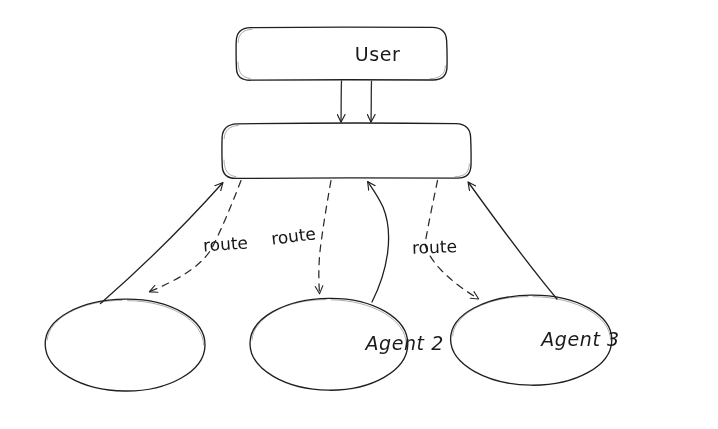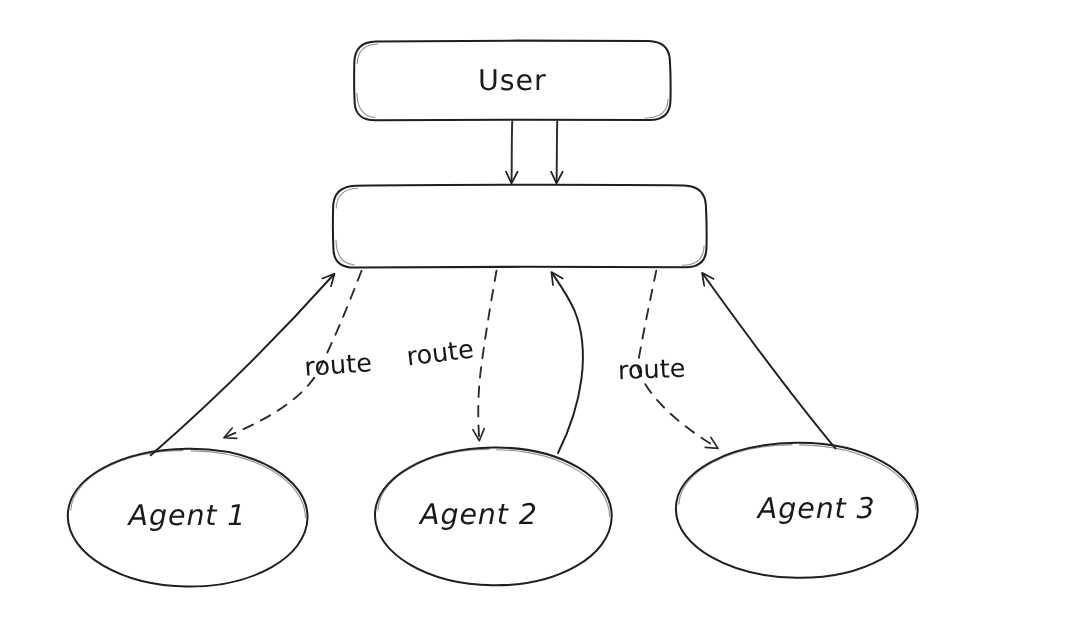--- a/index.html
+++ b/index.html
@@ -29,20 +29,21 @@
   }
   .node-label {
     position: absolute;
     color: #1a1a1a;
     font-family: "DejaVu Sans", sans-serif;
     font-size: 19px;
     letter-spacing: 0.6px;
     white-space: nowrap;
     -webkit-user-select: none;
     user-select: none;
+    padding-left: 36px;
   }
   .box-label {
     font-size: 19px;
     font-style: normal;
   }
   .ellipse-label {
     font-size: 19px;
     font-style: italic;
   }
   .edge-label {
@@ -163,23 +164,22 @@
     </g>
 
     <g>
       <path d="M 557.0 299.0 C 527.0 263.0 494.0 218.0 468.5 182.5" fill="none" stroke="#1f1f1f" stroke-width="1.3" stroke-linecap="round" marker-end="url(#arrowSolid)"></path>
     </g>
   </svg>
 
   <div class="node-label box-label" style="left:236px; top:43px; width:211px; text-align:center;">User</div>
 
 
-  <div class="node-label ellipse-label" style="left:45px; top:333px; width:160px; text-align:center;">Agent 1</div>
 
-  <div class="node-label ellipse-label" style="left:250px; top:332px; width:158px; text-align:left;margin-left:30px;">Agent 2</div>
+  <div class="node-label ellipse-label" style="left:250px; top:332px; width:158px; text-align:right;">Agent 2</div>
 
   <div class="node-label ellipse-label" style="left:450px; top:328px; width:189px; text-align:center;">Agent 3</div>
 
   <div class="edge-label" style="left:203px; top:234px; transform:rotate(-4deg);">route</div>
 
   <div class="edge-label" style="left:271px; top:226px; transform:rotate(-7deg);">route</div>
 
   <div class="edge-label" style="left:412px; top:237px; transform:rotate(-2deg);">route</div>
 
 </div>

